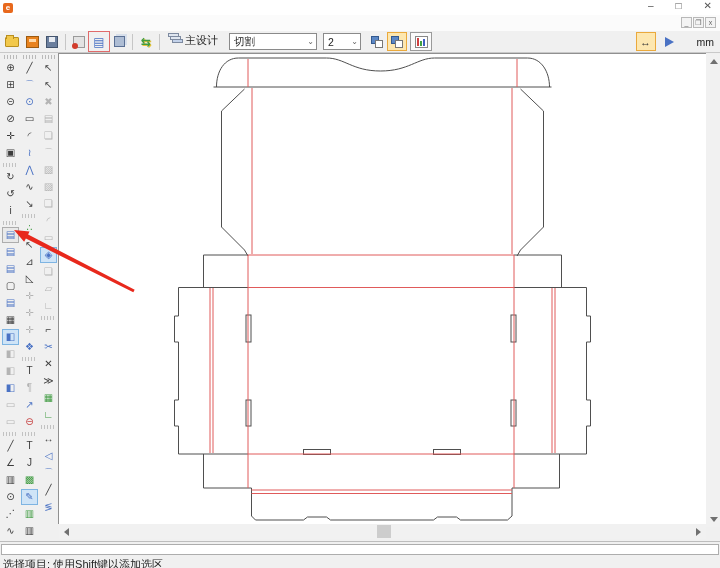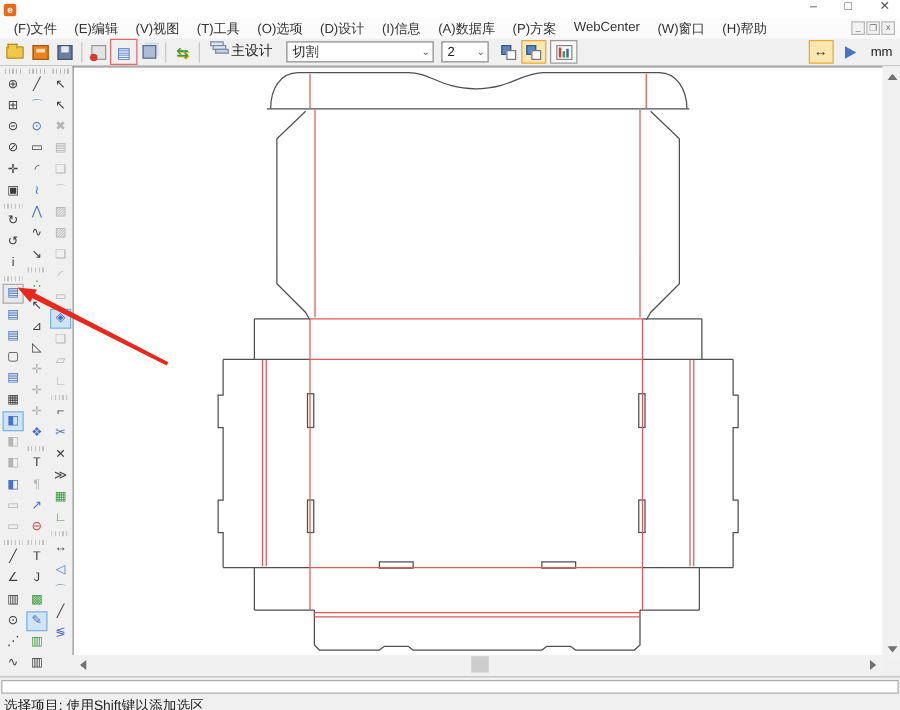--- a/index.html
+++ b/index.html
@@ -42,35 +42,35 @@
   .redsel { outline:1px solid #e06a6a; }
   .ico-cube { width:11px; height:11px; background:#aebdd4; border:1px solid #5a6f94; box-shadow:2px -2px 0 #d7dfeb; }
   .ico-swap { color:#3f9b41; font-weight:bold; font-size:12px; text-shadow:1px 1px 0 #e8c23a; }
   .ico-stack { width:13px; height:10px; position:relative; }
   .ico-stack i { position:absolute; left:0; width:11px; height:4px; background:#dfe6f0; border:1px solid #7d8aa0; }
   .ico-stack i:nth-child(1){ top:0; } .ico-stack i:nth-child(2){ top:3px; left:2px; } .ico-stack i:nth-child(3){ top:6px; left:4px; background:#c3d2ea; }
   .btn-maindesign { display:flex; align-items:flex-start; gap:4px; padding:1px 5px; height:19px; }
   .dd { height:17px; background:#fff; border:1px solid #8a8a8a; display:flex; align-items:center;
         font-size:10.5px; padding-left:4px; position:relative; margin-left:6px; }
   .dd .chev { position:absolute; right:2px; top:3px; color:#666; font-size:8px; }
-  .dd-linetype { width:118px; } .dd-size { width:38px; }
+  .dd-linetype { width:88px; } .dd-size { width:38px; }
   .ico-layers { width:14px; height:14px; position:relative; }
   .ico-layers .back { position:absolute; left:1px; top:1px; width:8px; height:8px; background:#5b87c5; border:1px solid #33598f; }
   .ico-layers .front { position:absolute; left:5px; top:5px; width:8px; height:8px; background:#fff; border:1px solid #777; }
   .warm { background:#fde7b0; border:1px solid #eaa93c; }
   .pressed { background:#fafafa; border:1px solid #9a9a9a; }
   .ico-chart { width:13px; height:12px; border:1px solid #888; background:#fff; display:flex; align-items:flex-end; gap:1px; padding:1px; }
   .ico-chart i { display:block; width:2px; }
   .ico-chart i:nth-child(1){ height:8px; background:#d04040; }
   .ico-chart i:nth-child(2){ height:5px; background:#40a040; }
   .ico-chart i:nth-child(3){ height:7px; background:#4060c0; }
   .tb-right { position:absolute; right:6px; top:1px; display:flex; align-items:center; gap:4px; }
   .ico-snaparrow { font-size:11px; color:#333; }
   .ico-flag { width:0; height:0; border-top:5px solid transparent; border-bottom:5px solid transparent; border-left:9px solid #4a72c4; position:relative; }
-  .units { font-size:10.5px; color:#222; margin-left:2px; }
+  .units { font-size:10.5px; color:#222; margin-left:13px; }
 
   
   .main { position:absolute; left:0; top:53px; width:720px; height:488px; background:#f0f0f0; }
 
   
   .palette { position:absolute; left:0; top:0; width:58px; height:488px; display:flex; padding-left:1px; }
   .pcol { width:19px; display:flex; flex-direction:column; align-items:center; }
   .grip { width:14px; height:4px; margin:2px 0 1px 0;
           background:repeating-linear-gradient(90deg,#b9b9b9 0 1px,transparent 1px 3px); }
   .pcell { width:17px; height:16px; margin-bottom:1px; display:flex; align-items:center; justify-content:center;
@@ -112,34 +112,20 @@
 <div class="titlebar">
   <span class="logo">e</span>
   <div class="wincontrols">
     <span>–</span>
     <span>□</span>
     <span>✕</span>
   </div>
 </div>
 
 <div class="menubar">
-  <div id="menu-items" style="display:flex;">
-      <span class="mi">(F)文件</span>
-      <span class="mi">(E)编辑</span>
-      <span class="mi">(V)视图</span>
-      <span class="mi">(T)工具</span>
-      <span class="mi">(O)选项</span>
-      <span class="mi">(D)设计</span>
-      <span class="mi">(I)信息</span>
-      <span class="mi">(A)数据库</span>
-      <span class="mi">(P)方案</span>
-      <span class="mi">WebCenter</span>
-      <span class="mi">(W)窗口</span>
-      <span class="mi">(H)帮助</span>
-    </div>
   <div class="mdi">
     <span>_</span>
     <span>❐</span>
     <span>x</span>
   </div>
 </div>
 
 <div class="toolbar">
   <div class="tbtn">
       <span class="ico-folder"></span>

